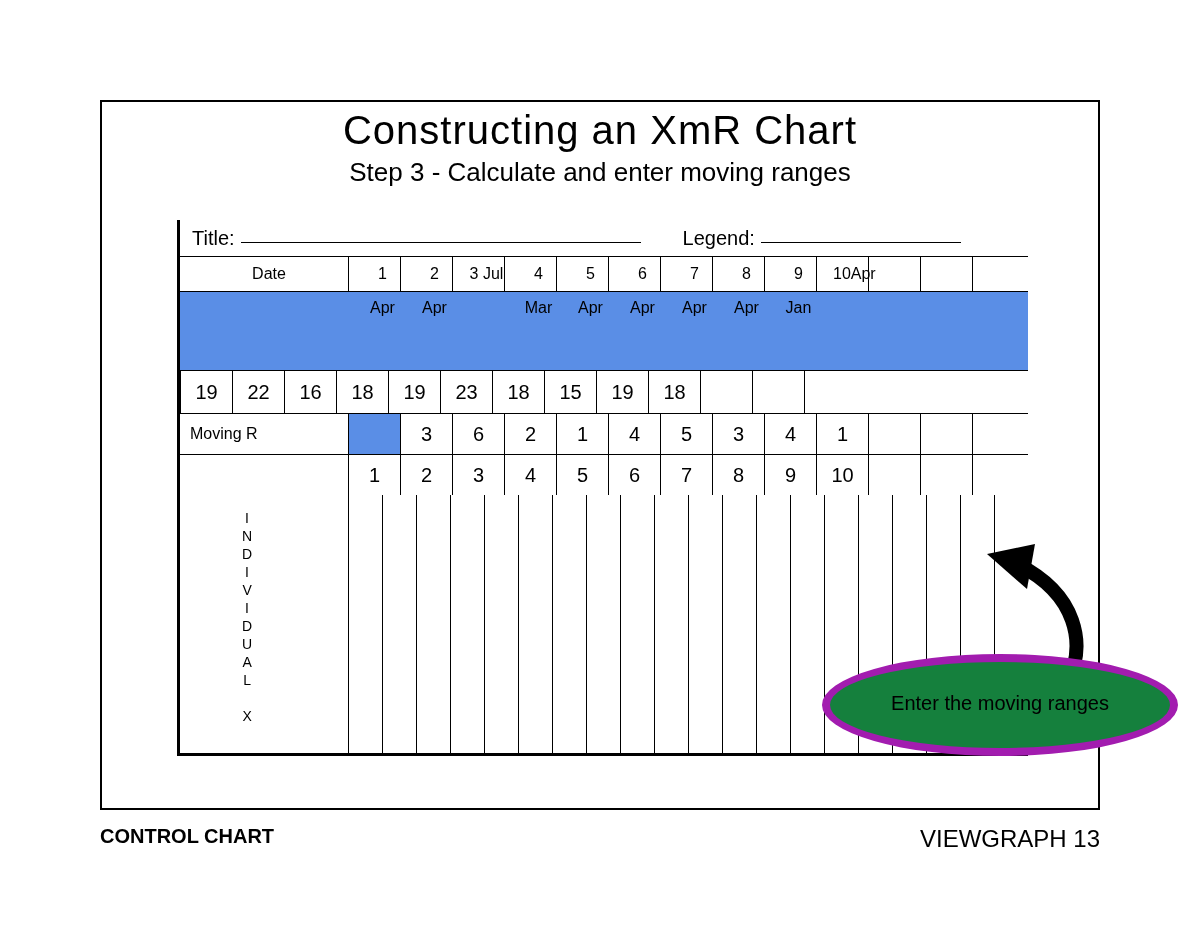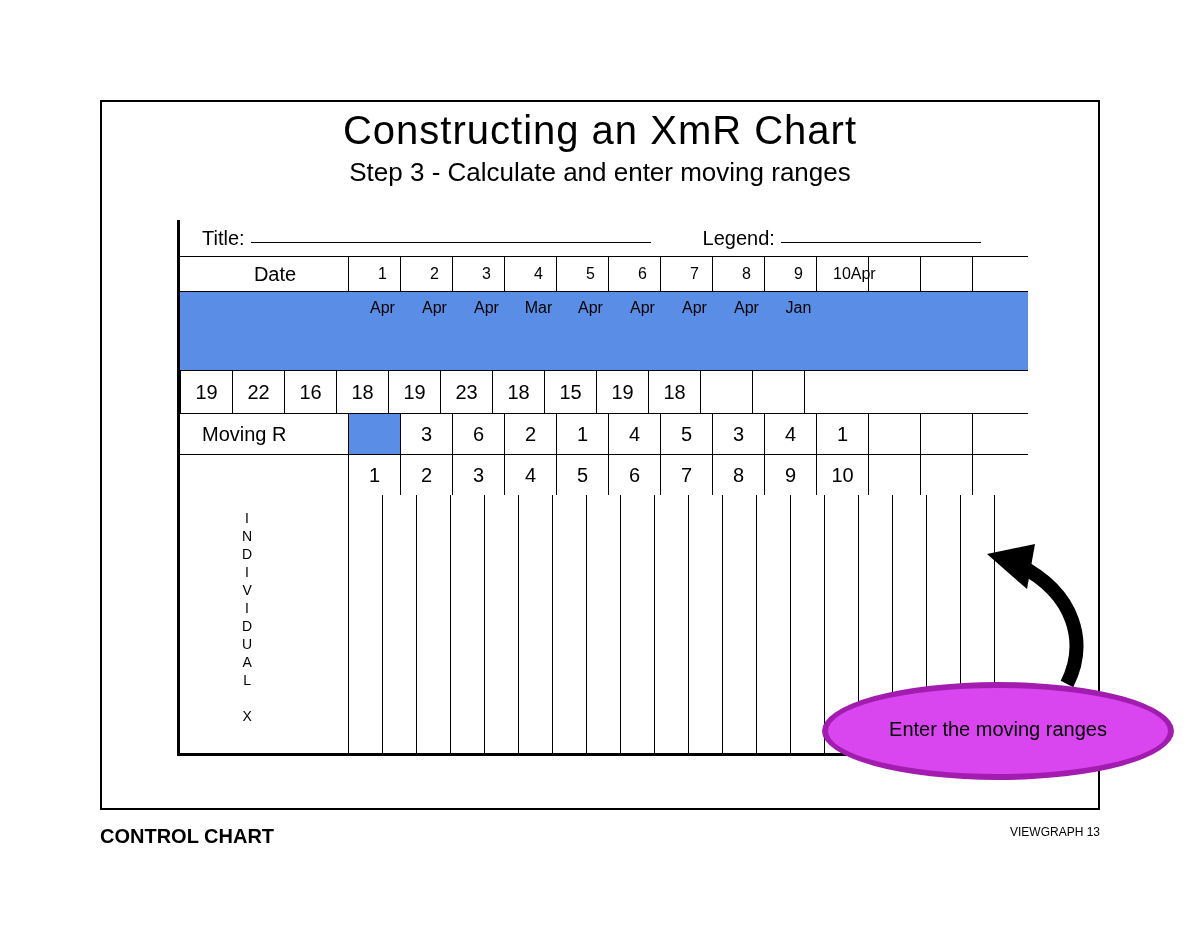--- a/index.html
+++ b/index.html
@@ -3,41 +3,41 @@
 <meta charset="utf-8">
 <style>
   html,body{margin:0;padding:0;background:#fff;font-family:Arial,Helvetica,sans-serif;color:#000;}
   .page{width:1200px;height:927px;position:relative;}
   .frame{position:absolute;left:100px;top:100px;width:1000px;height:710px;border:2px solid #000;box-sizing:border-box;}
   .title{font-size:40px;text-align:center;margin-top:6px;letter-spacing:1px;}
   .subtitle{font-size:26px;text-align:center;margin-top:4px;}
   .sheet{position:absolute;left:75px;top:118px;width:848px;border-left:3px solid #000;border-bottom:3px solid #000;}
   
   .row{display:flex;border-top:1px solid #000;height:34px;line-height:34px;}
-  .row .lab{width:168px;padding-left:22px;font-size:20px;box-sizing:border-box;}
+  .row .lab{width:168px;padding-left:10px;font-size:16px;box-sizing:border-box;}
   .row .c{flex:0 0 52px;width:52px;text-align:center;font-size:20px;border-left:1px solid #000;box-sizing:border-box;}
   .datec{font-size:16px !important;padding-left:16px;}
   .tlrow{height:36px;line-height:36px;border-top:none;}
-  .tlrow .tl{padding-left:22px;font-size:20px;}
+  .tlrow .tl{padding-left:12px;font-size:20px;}
   .underline{display:inline-block;border-bottom:1px solid #000;height:22px;vertical-align:middle;}
   .bluebar{height:78px;background:#5a8ee6;border-top:1px solid #000;}
   .bluecell{background:#5a8ee6;}
   
   .grid{display:flex;height:258px;}
   .grid .axis{width:168px;position:relative;}
   .grid .axis .vtext{position:absolute;left:62px;top:14px;font-size:14px;line-height:18px;letter-spacing:2px;text-align:center;}
   .grid .cols{flex:1;display:flex;}
   .grid .col{flex:1;border-left:1px solid #000;position:relative;}
   .gridwrap{position:relative;}
   
-  .callout{position:absolute;left:720px;top:580px;width:340px;height:86px;border:6px solid #a21caf;border-radius:50%;background:#d946ef;text-align:center;line-height:82px;font-size:20px;z-index:5;}
+  .callout{position:absolute;left:720px;top:552px;width:340px;height:86px;border:8px solid #a21caf;border-radius:50%;background:#15803d;text-align:center;line-height:82px;font-size:20px;z-index:5;}
   .arrow{position:absolute;left:885px;top:442px;z-index:4;}
   
   .footL{position:absolute;left:100px;top:825px;font-size:20px;font-weight:bold;}
-  .footR{position:absolute;right:100px;top:825px;font-size:12px;}
+  .footR{position:absolute;right:100px;top:825px;font-size:24px;}
 </style>
 </head>
 <body>
 
 <div class="page">
   <div class="frame">
 
     <div class="title">Constructing an XmR Chart</div>
     <div class="subtitle">Step 3 - Calculate and enter moving ranges</div>
 
@@ -47,21 +47,21 @@
         <span class="tl">Title:</span>
         <span class="underline" style="width:400px;margin-left:6px"></span>
         <span class="tl" style="margin-left:30px">Legend:</span>
         <span class="underline" style="width:200px;margin-left:6px"></span>
       </div>
 
       <div class="row">
         <div class="lab" style="text-align:center">Date</div>
         <div class="c datec">1 Apr</div>
         <div class="c datec">2 Apr</div>
-        <div class="c datec">3 Apr</div>
+        <div class="c datec">3 Jul</div>
         <div class="c datec">4 Mar</div>
         <div class="c datec">5 Apr</div>
         <div class="c datec">6 Apr</div>
         <div class="c datec">7 Apr</div>
         <div class="c datec">8 Apr</div>
         <div class="c datec">9 Jan</div>
         <div class="c datec">10Apr</div>
         <div class="c datec"></div>
         <div class="c datec"></div>
         <div class="c datec"></div>

